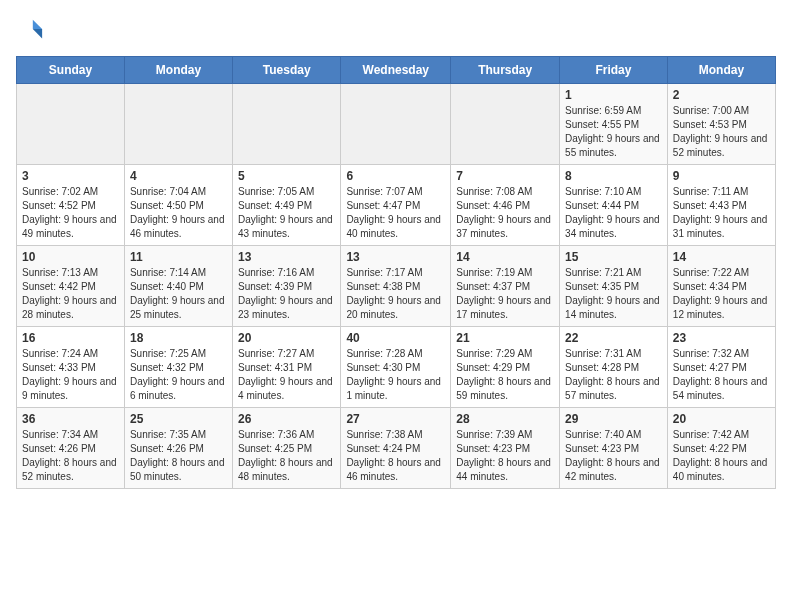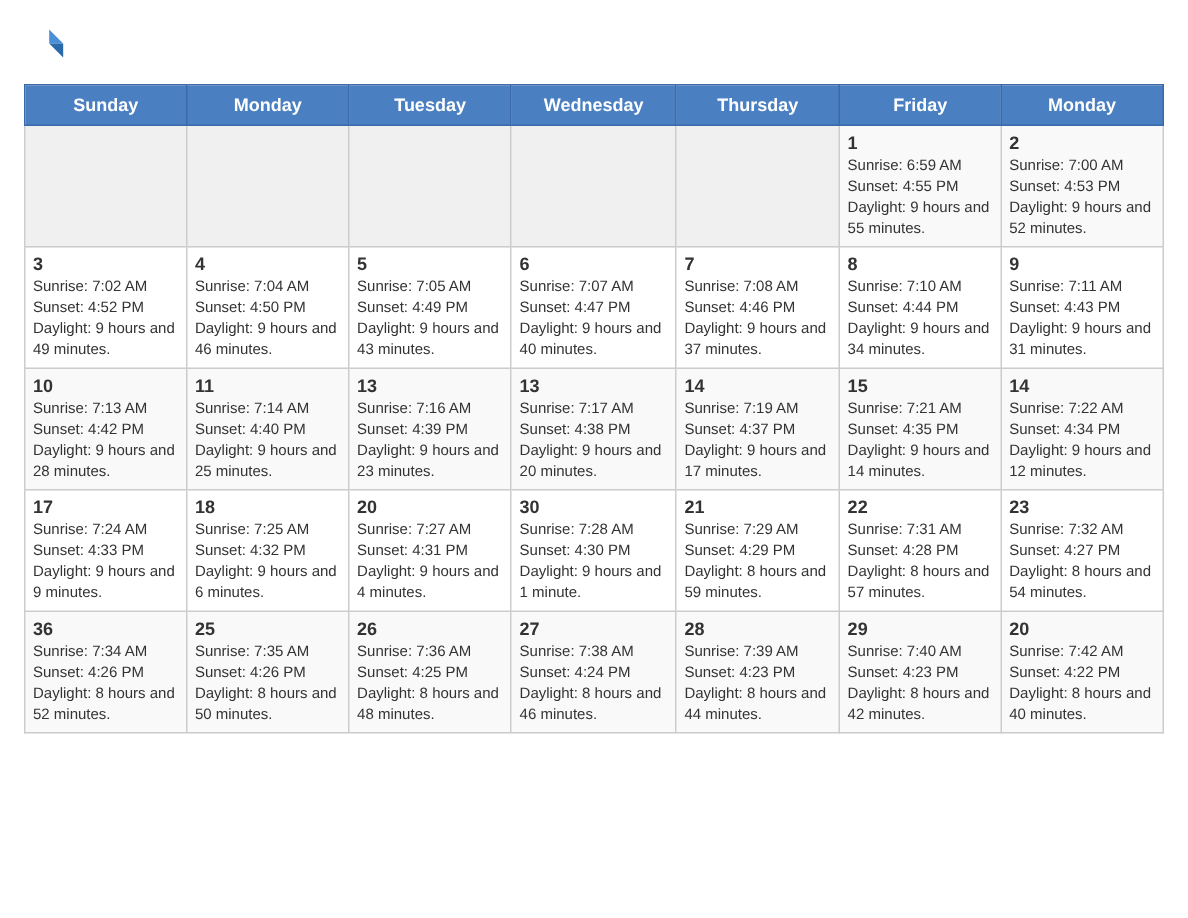--- a/index.html
+++ b/index.html
@@ -196,33 +196,33 @@
           <span class="day-number">15</span>
           <div class="day-detail">Sunrise: 7:21 AM<br>Sunset: 4:35 PM<br>Daylight: 9 hours and 14 minutes.</div>
         </td>
         <td>
           <span class="day-number">14</span>
           <div class="day-detail">Sunrise: 7:22 AM<br>Sunset: 4:34 PM<br>Daylight: 9 hours and 12 minutes.</div>
         </td>
       </tr>
       <tr>
         <td>
-          <span class="day-number">17</span>
+          <span class="day-number">16</span>
           <div class="day-detail">Sunrise: 7:24 AM<br>Sunset: 4:33 PM<br>Daylight: 9 hours and 9 minutes.</div>
         </td>
         <td>
           <span class="day-number">18</span>
           <div class="day-detail">Sunrise: 7:25 AM<br>Sunset: 4:32 PM<br>Daylight: 9 hours and 6 minutes.</div>
         </td>
         <td>
           <span class="day-number">20</span>
           <div class="day-detail">Sunrise: 7:27 AM<br>Sunset: 4:31 PM<br>Daylight: 9 hours and 4 minutes.</div>
         </td>
         <td>
-          <span class="day-number">30</span>
+          <span class="day-number">40</span>
           <div class="day-detail">Sunrise: 7:28 AM<br>Sunset: 4:30 PM<br>Daylight: 9 hours and 1 minute.</div>
         </td>
         <td>
           <span class="day-number">21</span>
           <div class="day-detail">Sunrise: 7:29 AM<br>Sunset: 4:29 PM<br>Daylight: 8 hours and 59 minutes.</div>
         </td>
         <td>
           <span class="day-number">22</span>
           <div class="day-detail">Sunrise: 7:31 AM<br>Sunset: 4:28 PM<br>Daylight: 8 hours and 57 minutes.</div>
         </td>

